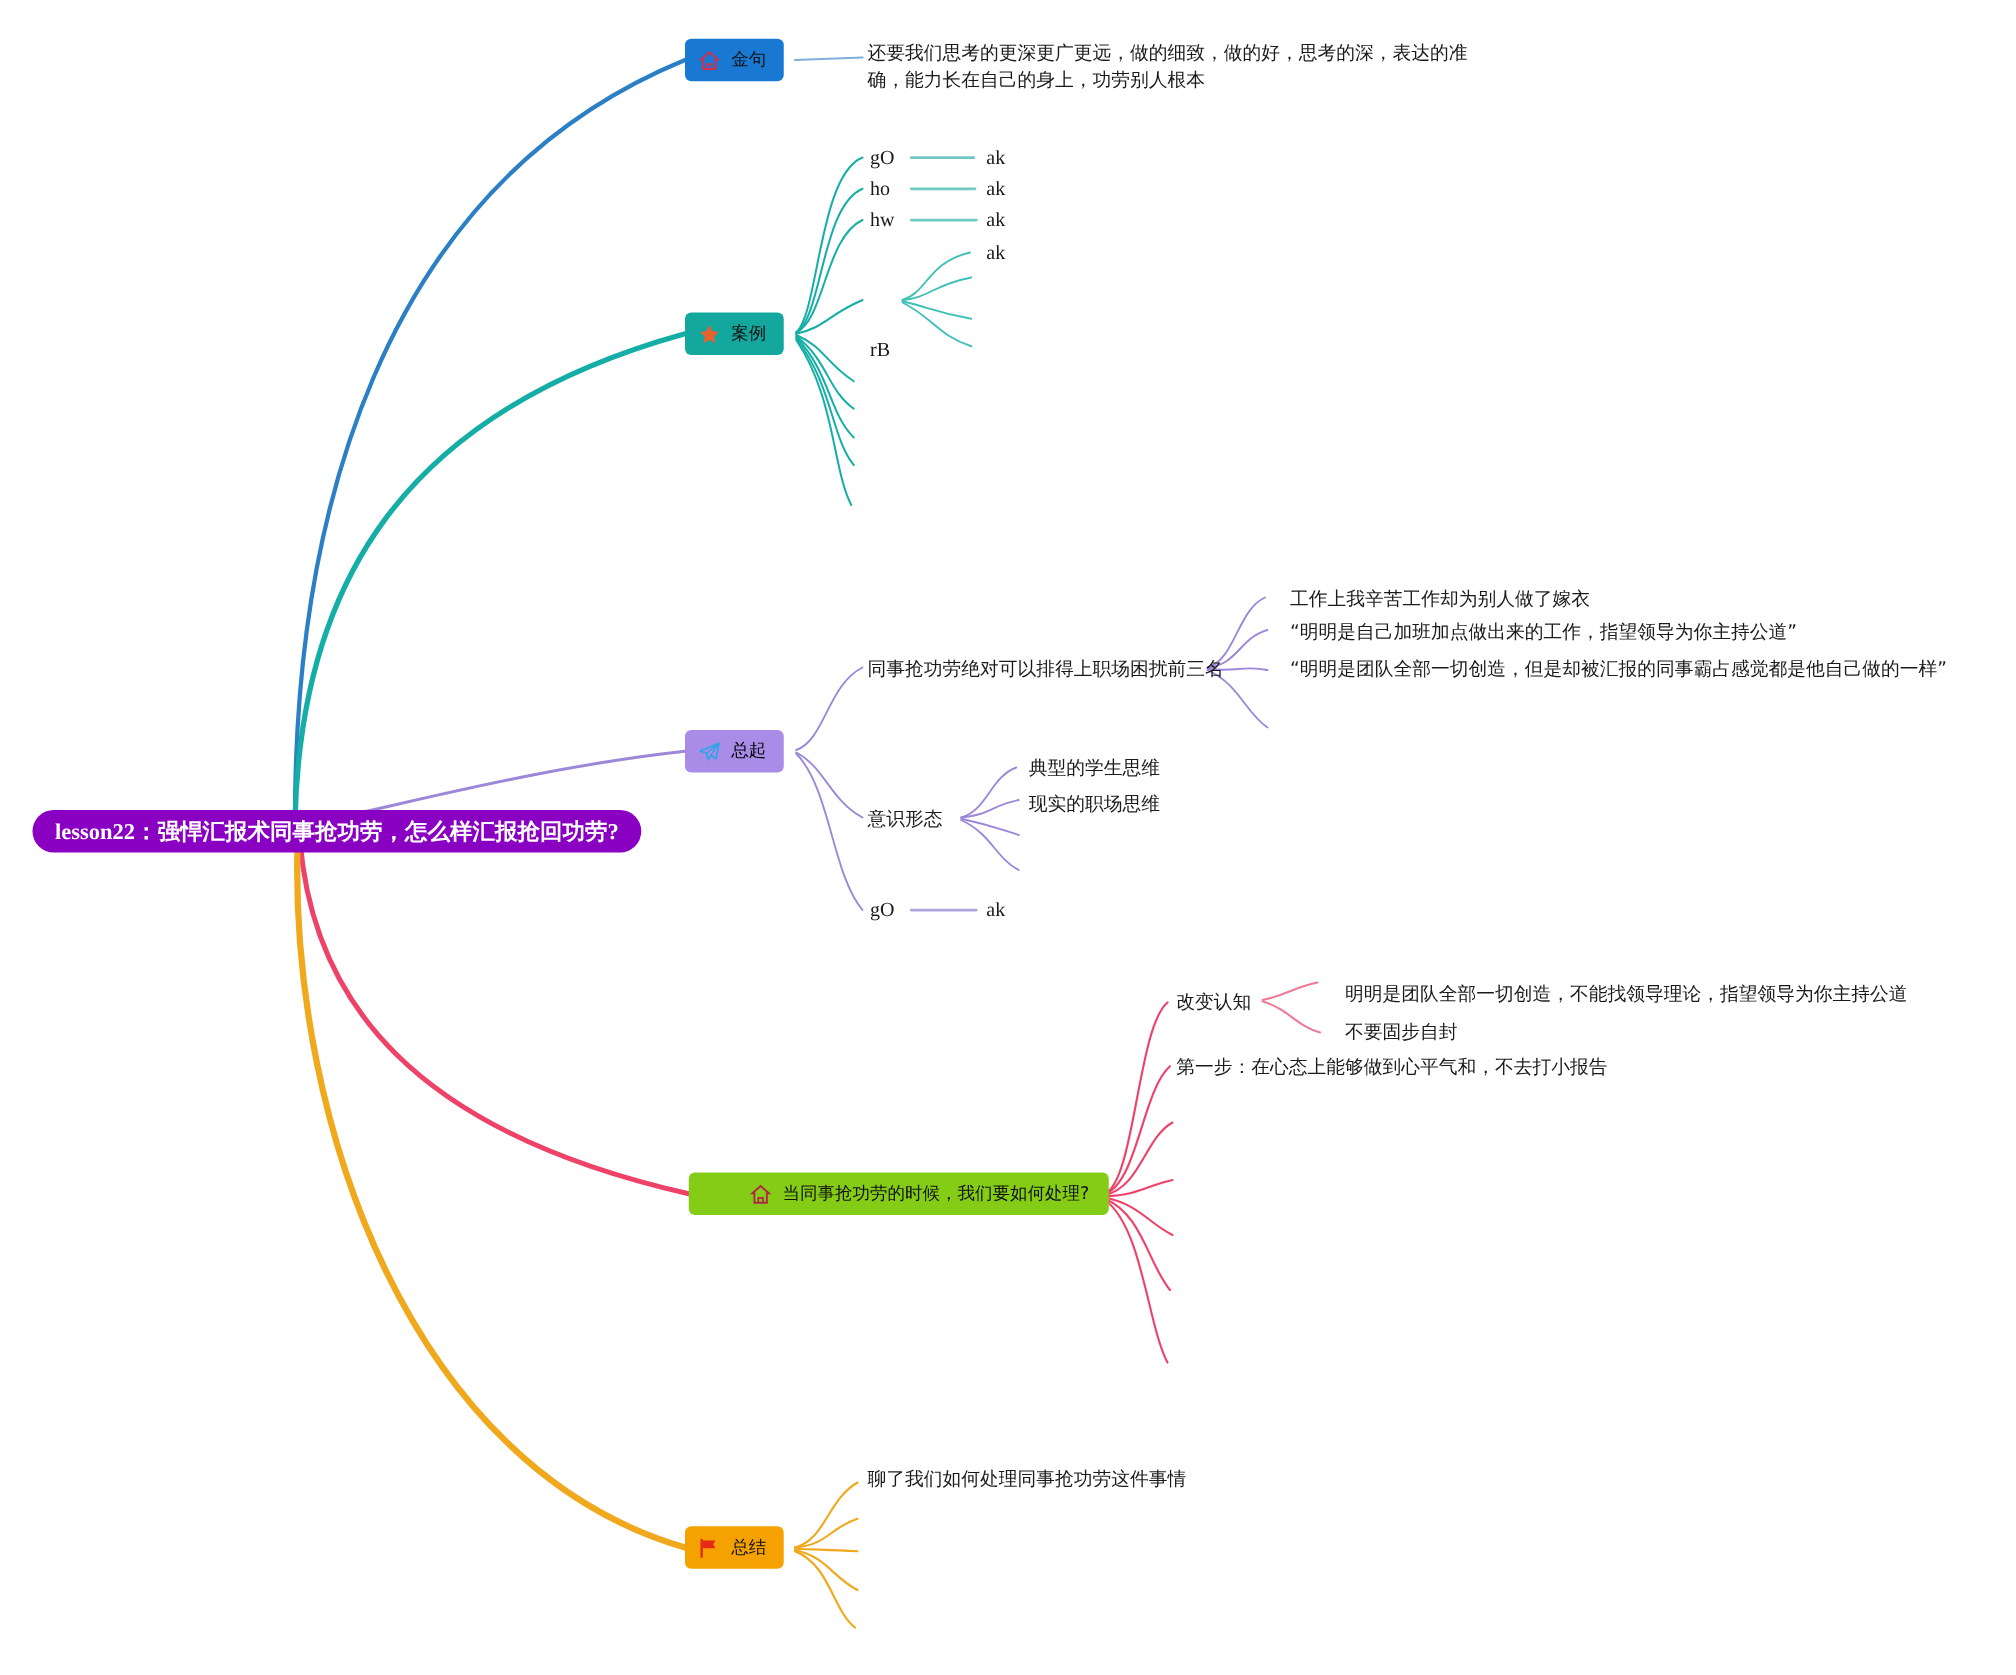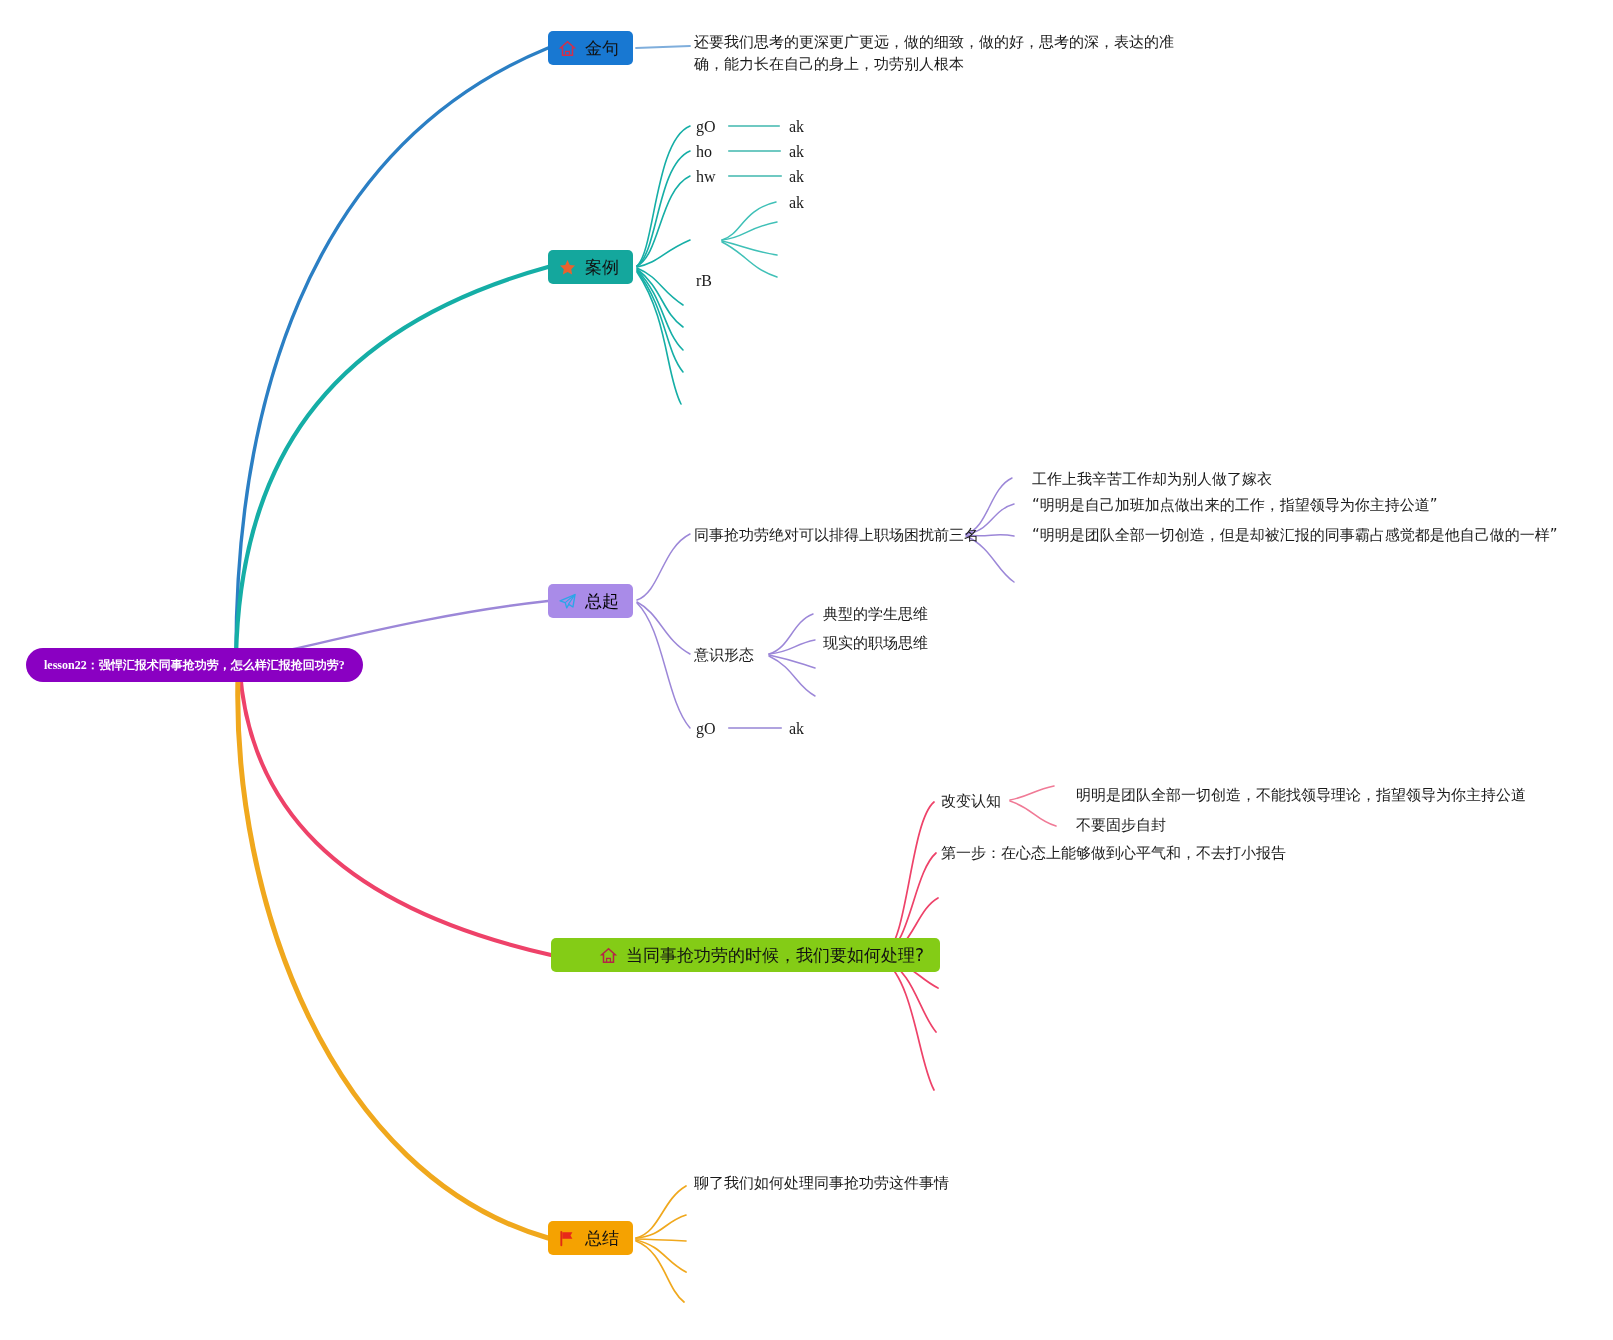--- a/index.html
+++ b/index.html
@@ -9,32 +9,32 @@
     -webkit-font-smoothing:antialiased;
   }
   #canvas{position:absolute;inset:0;width:1613px;height:1340px;}
   svg.edges{position:absolute;left:0;top:0;width:1613px;height:1340px;pointer-events:none;}
 
   
   .node{position:absolute;display:flex;align-items:center;box-sizing:border-box;white-space:nowrap;}
 
   .root{
     background:#8A00C2;color:#ffffff;border-radius:22px;
-    padding:0 18px;height:34px;font-weight:bold;font-size:12px;
+    padding:0 18px;height:34px;font-weight:bold;font-size:18px;
     font-family:"Liberation Serif","DejaVu Serif",serif;
     letter-spacing:0px;
   }
   .root .rt{display:inline-block;}
 
   .topic{
     border-radius:5px;height:34px;padding:0 14px 0 10px;color:#111;
     font-size:17px;gap:8px;
   }
   .topic.wide{padding-right:16px;}
-  .topic .label{font-family:"DejaVu Sans","Liberation Sans",sans-serif;font-size:17px;}
+  .topic .label{font-family:"DejaVu Sans","Liberation Sans",sans-serif;font-size:14px;}
 
   .t-blue{background:#1878D2;}
   .t-teal{background:#14A79D;}
   .t-purple{background:#A98BE8;}
   .t-red{background:#84cc16;padding-left:48px;}
   .t-orange{background:#F5A201;}
 
   .t-blue .label,.t-teal .label,.t-red .label{color:#111;}
   .t-purple .label{color:#000000;}
   .t-orange .label{color:#111;}

